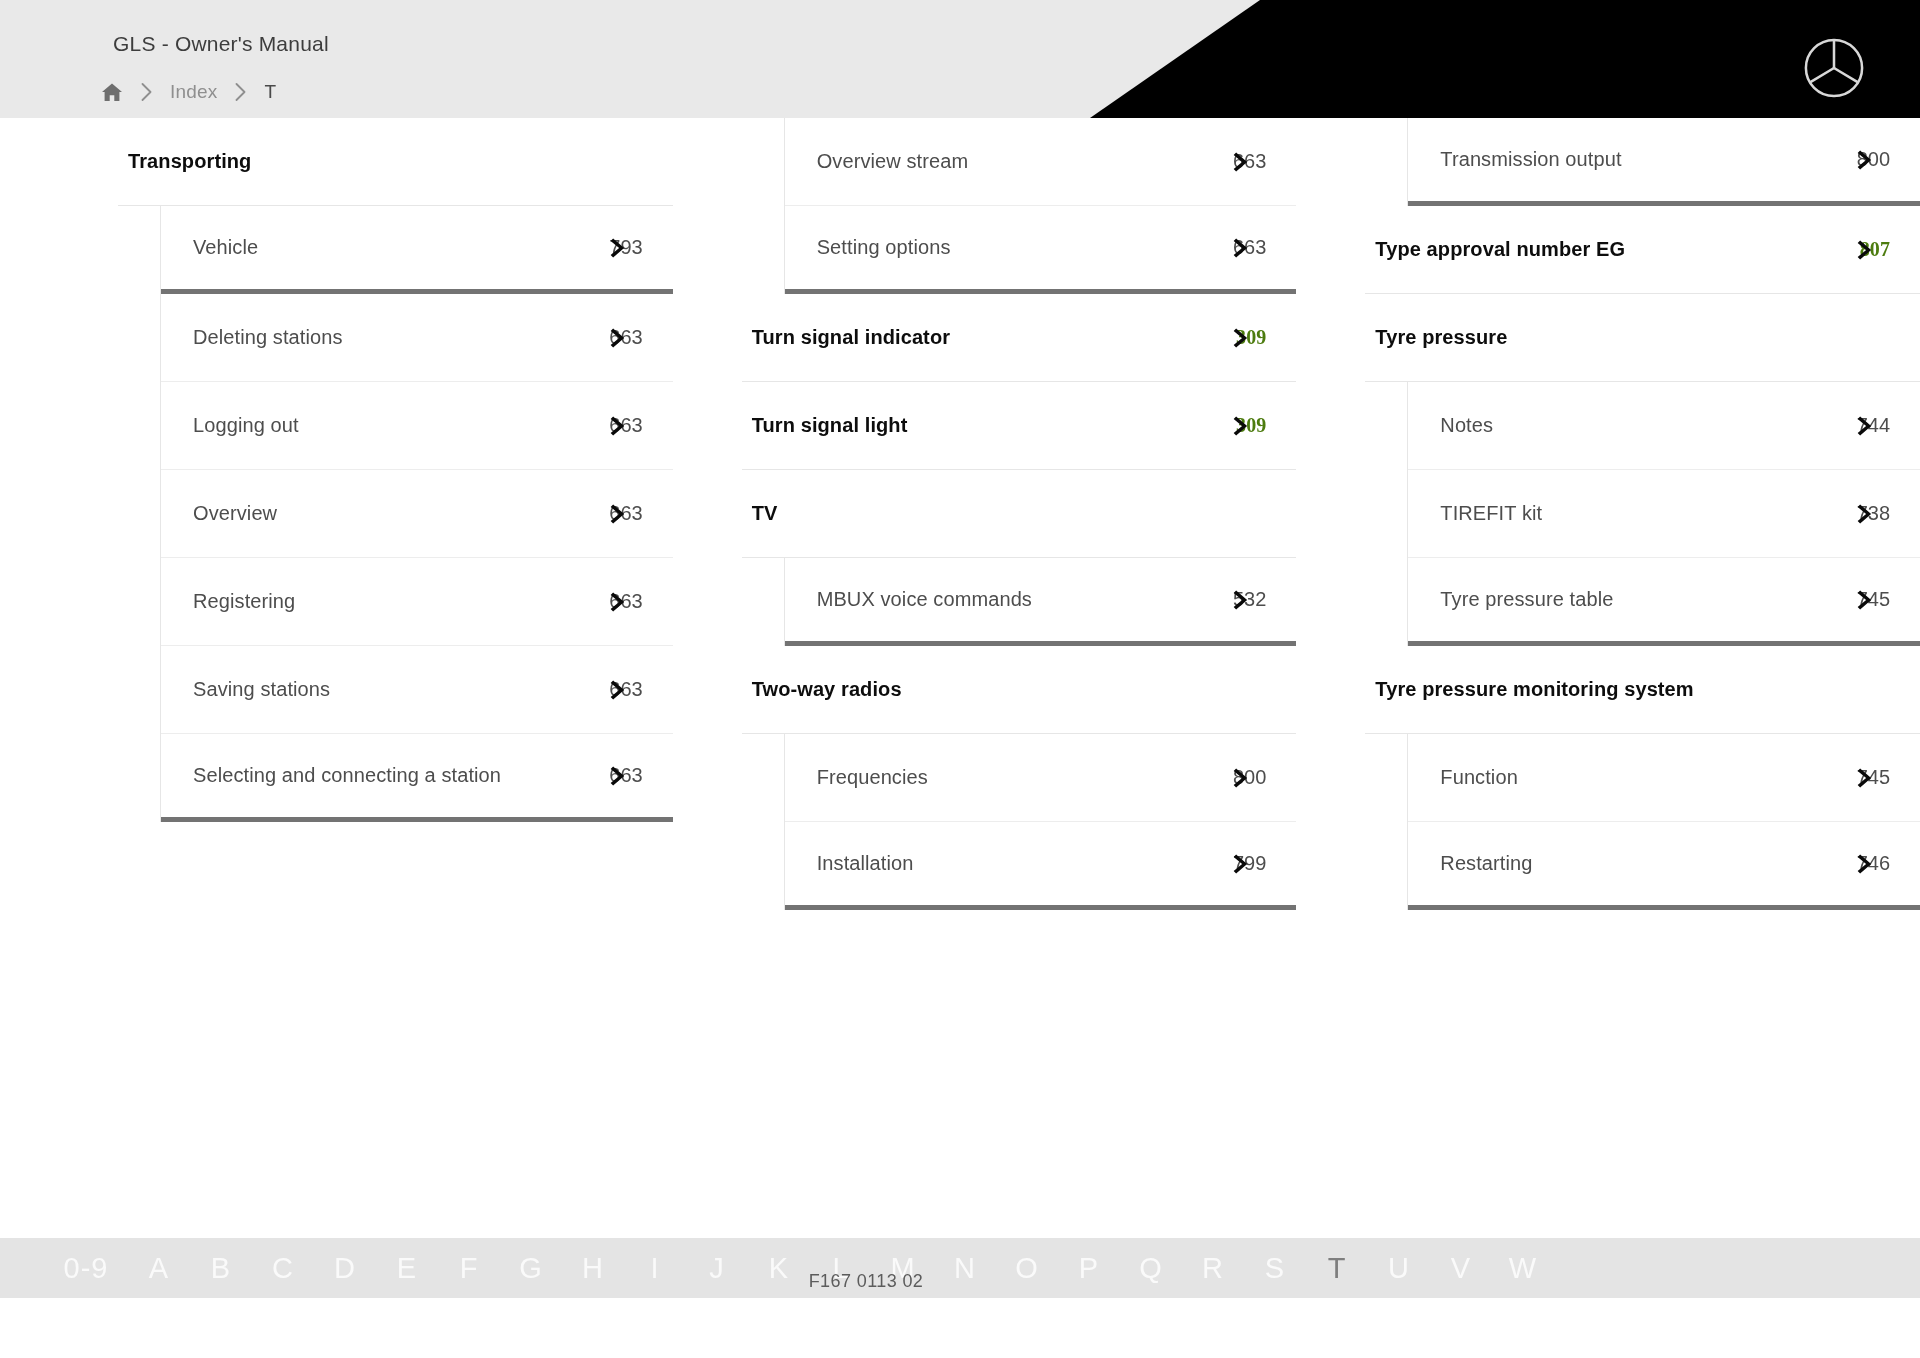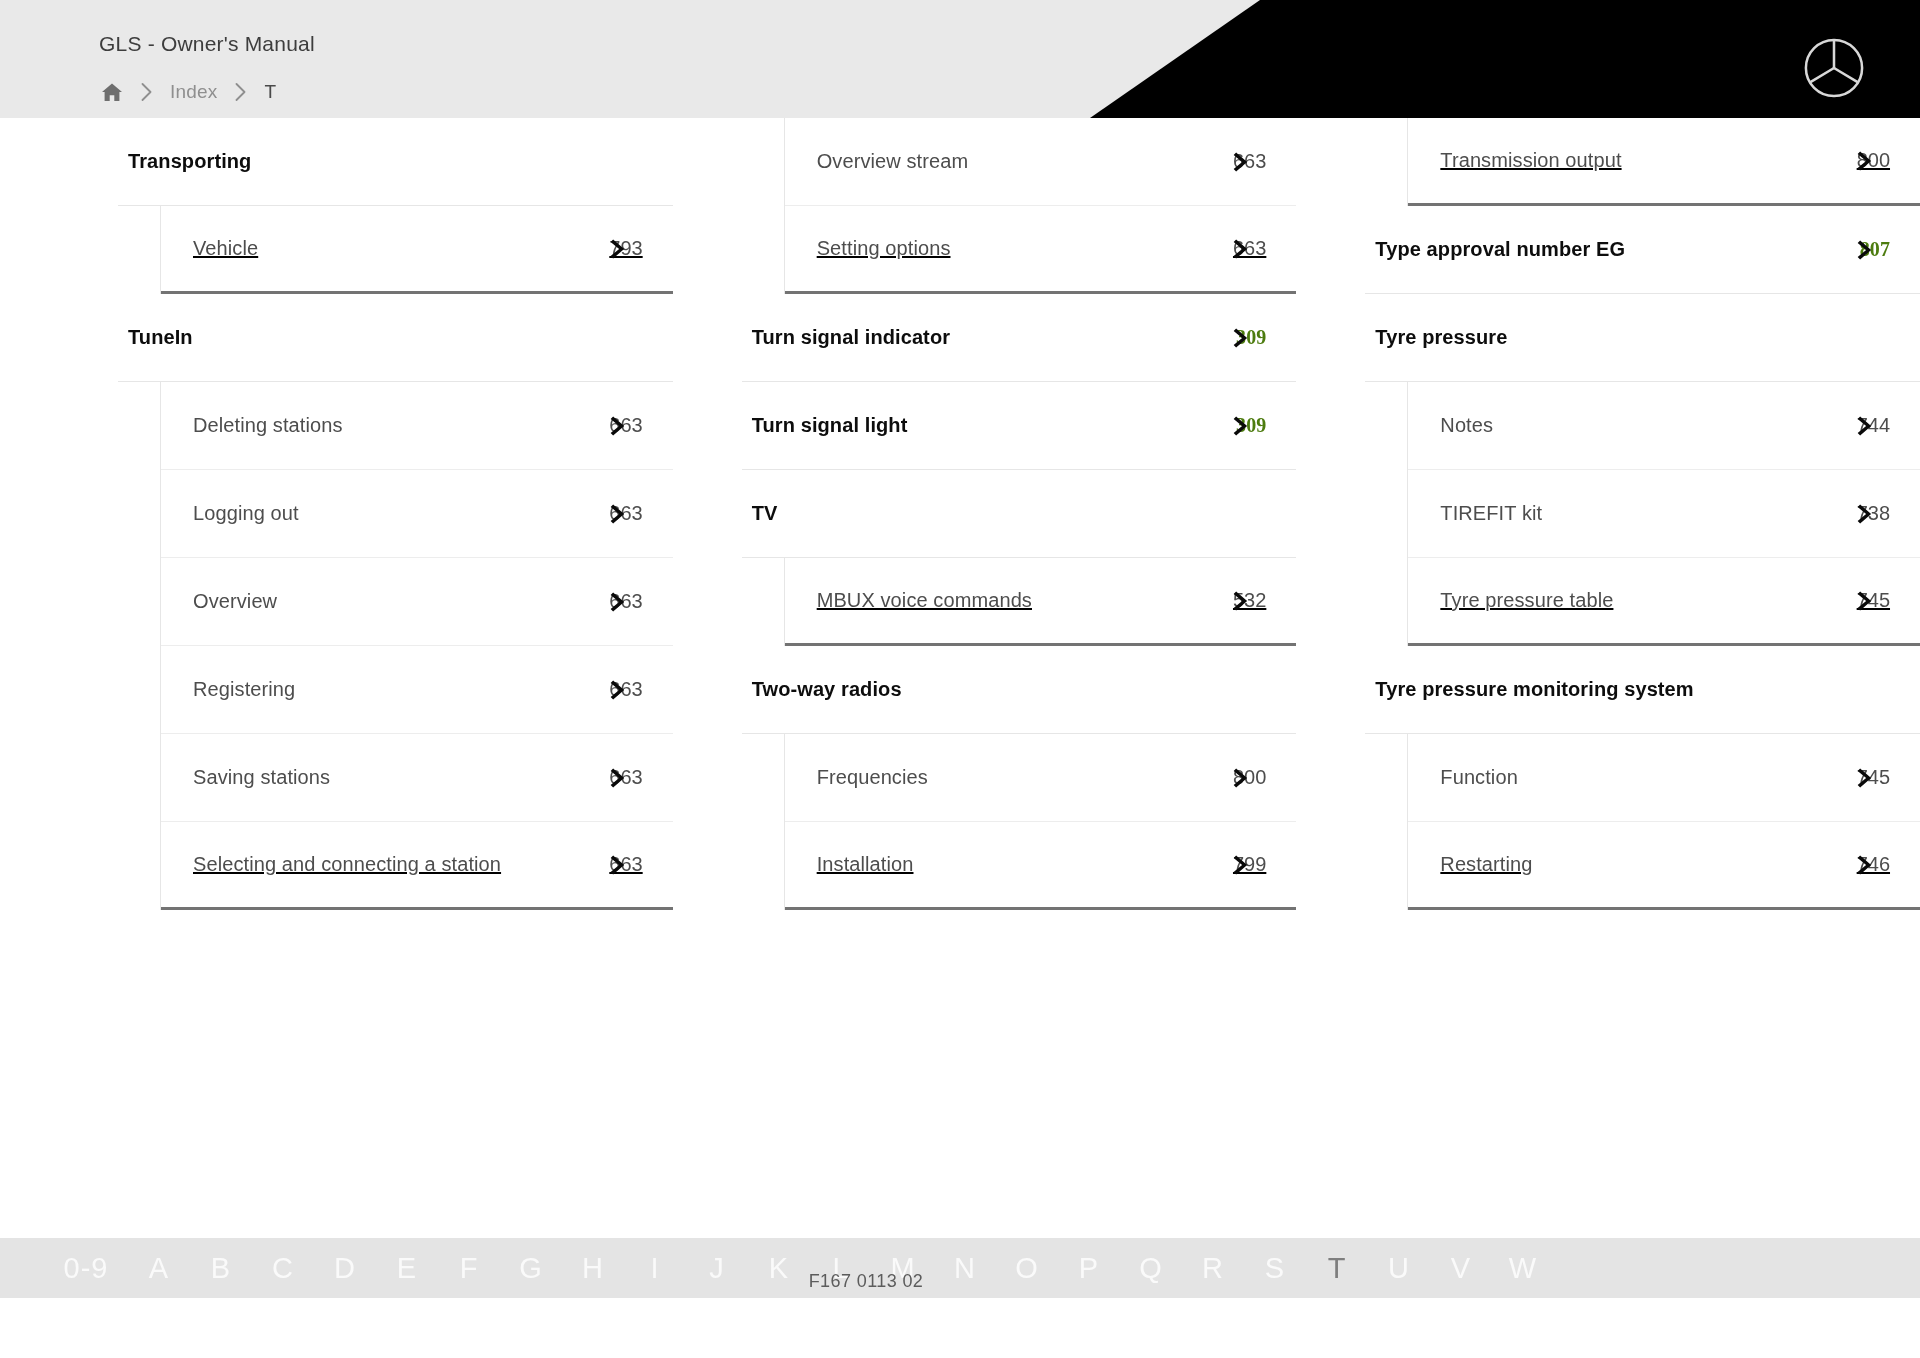--- a/index.html
+++ b/index.html
@@ -31,21 +31,21 @@
   }
   .brand-logo {
     position: absolute;
     top: 37px;
     right: 55px;
     width: 62px;
     height: 62px;
   }
   .header-title {
     position: absolute;
-    left: 99px;
+    left: 113px;
     top: 32px;
     font-size: 21px;
     color: #3d3d3d;
     letter-spacing: 0.2px;
     white-space: nowrap;
   }
   .breadcrumb {
     position: absolute;
     left: 101px;
     top: 79px;
@@ -114,21 +114,21 @@
     border-left: 1px solid #e6e6e6;
   }
   .sub-item {
     display: flex;
     align-items: center;
     justify-content: space-between;
     min-height: 88px;
     padding: 0 30px 0 32px;
     border-bottom: 1px solid #ededed;
   }
-  .sub-item:last-child { border-bottom: 3px solid #737373; text-decoration: underline; }
+  .sub-item:last-child { border-bottom: 5px solid #737373; }
   .sub-label {
     font-size: 20px;
     color: #4d4d4d;
     letter-spacing: 0.1px;
   }
   .page-num {
     position: relative;
     font-size: 20px;
     color: #4d4d4d;
     min-width: 46px;
@@ -229,24 +229,20 @@
           <div class="sub-list">
             <div class="sub-item">
               <span class="sub-label">Vehicle</span>
               <span class="page-num">793<svg class="chev" viewBox="0 0 17 21">
                   <path d="M3 1 L14 10.5 L3 20 L0.5 17.5 L9 10.5 L0.5 3.5 Z" fill="#0a0a0a"></path>
                 </svg></span>
             </div>
           </div>
         </div>
         <div class="group">
-          <div class="group-head">
-            <span>TuneIn</span>
-            <span class="page-num"></span>
-          </div>
           <div class="sub-list">
             <div class="sub-item">
               <span class="sub-label">Deleting stations</span>
               <span class="page-num">663<svg class="chev" viewBox="0 0 17 21">
                   <path d="M3 1 L14 10.5 L3 20 L0.5 17.5 L9 10.5 L0.5 3.5 Z" fill="#0a0a0a"></path>
                 </svg></span>
             </div>
             <div class="sub-item">
               <span class="sub-label">Logging out</span>
               <span class="page-num">663<svg class="chev" viewBox="0 0 17 21">

